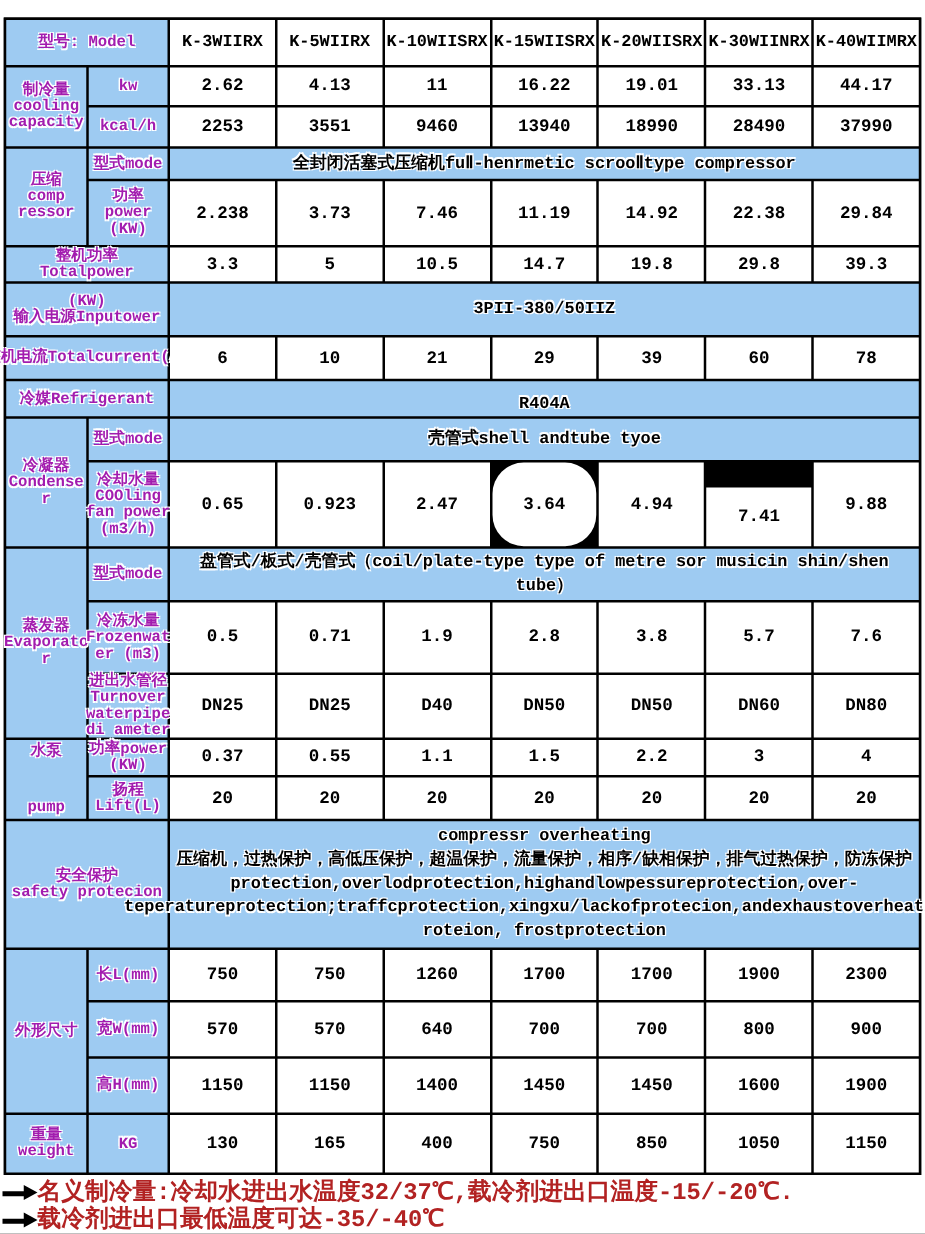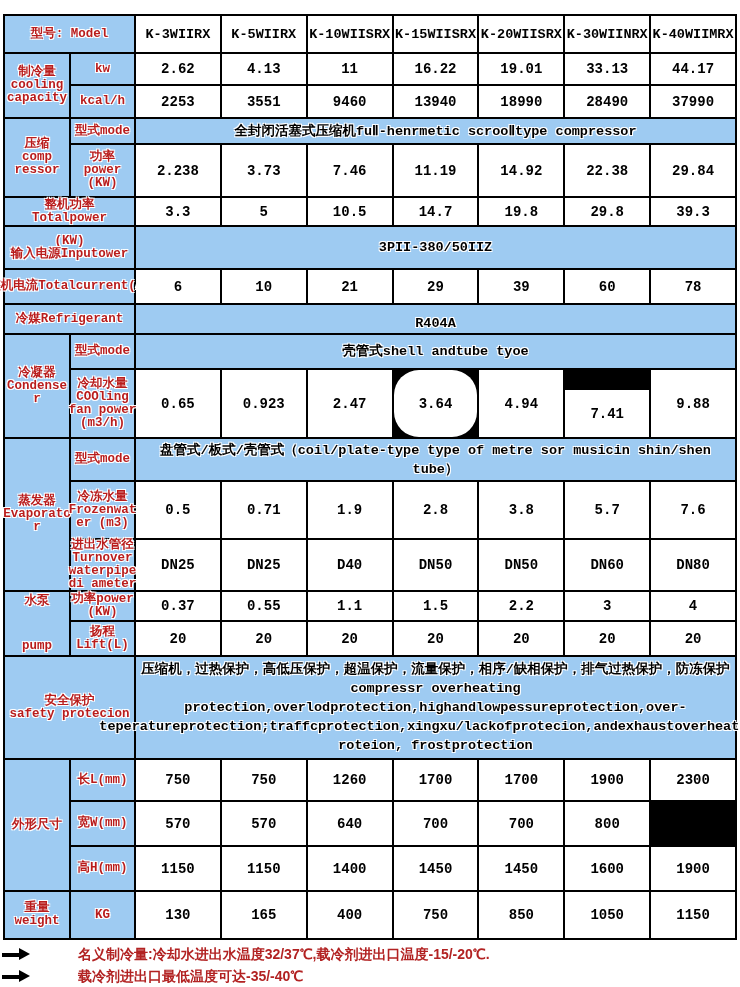--- a/index.html
+++ b/index.html
@@ -17,42 +17,41 @@
     display:grid;
     grid-template-columns:64px 63px repeat(7,1fr);
     grid-template-rows:36px 30px 31px 24px 51px 27px 41px 33px 28px 33px 67px 41px 56px 50px 28px 33px 101px 40px 43px 43px 46px;
     gap:2px;background:var(--line);border:2px solid var(--line);
   }
   .cell{
     display:flex;flex-direction:column;align-items:center;justify-content:center;
     overflow:visible;min-width:0;min-height:0;
   }
   .lbl{
-    background:var(--blue);font-weight:bold;font-size:12.5px;text-align:center;color:#b91c1c;
+    background:var(--blue);font-weight:bold;font-size:12.5px;text-align:center;color:#a21caf;
     text-shadow:-1px -1px 0 #fff,1px -1px 0 #fff,-1px 1px 0 #fff,1px 1px 0 #fff;
   }
   .lbl .line{line-height:13px;white-space:nowrap;}
   .nowrap{white-space:nowrap;}
   .val{background:#fff;font-size:14px;font-weight:bold;color:#000;white-space:nowrap;}
   .model{font-size:13.5px;}
   .merged{
     background:var(--blue);font-weight:bold;font-size:13.5px;color:#000;text-align:center;
     text-shadow:-1px -1px 0 #fff,1px -1px 0 #fff,-1px 1px 0 #fff,1px 1px 0 #fff;
   }
   .merged .mline{line-height:19px;}
   .notes{position:absolute;left:2px;top:944px;}
   .note{display:flex;align-items:center;margin-bottom:1px;height:21px;}
   .arrow{position:relative;width:28px;height:13px;flex:0 0 28px;}
   .arrow::before{content:"";position:absolute;left:0;top:5px;width:18px;height:4px;background:#000;}
   .arrow::after{content:"";position:absolute;left:17px;top:0;width:0;height:0;
     border-left:11px solid #000;border-top:6.5px solid transparent;border-bottom:6.5px solid transparent;}
   .note-text{
-    color:var(--red);font-weight:bold;font-size:14px;line-height:21px;white-space:nowrap;
-    font-family:Liberation Sans, sans-serif;
-    margin-left:48px;
+    color:var(--red);font-weight:bold;font-size:19px;line-height:21px;white-space:nowrap;
+    font-family:Liberation Mono, monospace;
   }
 </style>
 </head>
 <body>
 
 <div class="grid">
     <div class="cell lbl" style="grid-area: 1 / 1 / auto / 3;">
       <div class="line">型号: Model</div>
     </div>
     <div class="cell val model" style="grid-area: 1 / 3;">K-3WIIRX</div>
@@ -228,22 +227,22 @@
     <div class="cell val" style="grid-area: 16 / 5;">20</div>
     <div class="cell val" style="grid-area: 16 / 6;">20</div>
     <div class="cell val" style="grid-area: 16 / 7;">20</div>
     <div class="cell val" style="grid-area: 16 / 8;">20</div>
     <div class="cell val" style="grid-area: 16 / 9;">20</div>
     <div class="cell lbl" style="grid-area: 17 / 1 / auto / 3;">
       <div class="line">安全保护</div>
       <div class="line">safety protecion</div>
     </div>
     <div class="cell merged" style="grid-area: 17 / 3 / auto / -1;">
+      <div class="mline">compressr overheating</div>
       <div class="mline">压缩机，过热保护，高低压保护，超温保护，流量保护，相序/缺相保护，排气过热保护，防冻保护</div>
-      <div class="mline">compressr overheating</div>
       <div class="mline">protection,overlodprotection,highandlowpessureprotection,over-</div>
       <div class="mline">teperatureprotection;traffcprotection,xingxu/lackofprotecion,andexhaustoverheatingp</div>
       <div class="mline">roteion,    frostprotection</div>
     </div>
     <div class="cell lbl" style="grid-area: 18 / 1 / span 3;">
       <div class="line">外形尺寸</div>
     </div>
     <div class="cell lbl" style="grid-area: 18 / 2;">
       <div class="line">长L(mm)</div>
     </div>
@@ -256,20 +255,21 @@
     <div class="cell val" style="grid-area: 18 / 9;">2300</div>
     <div class="cell lbl" style="grid-area: 19 / 2;">
       <div class="line">宽W(mm)</div>
     </div>
     <div class="cell val" style="grid-area: 19 / 3;">570</div>
     <div class="cell val" style="grid-area: 19 / 4;">570</div>
     <div class="cell val" style="grid-area: 19 / 5;">640</div>
     <div class="cell val" style="grid-area: 19 / 6;">700</div>
     <div class="cell val" style="grid-area: 19 / 7;">700</div>
     <div class="cell val" style="grid-area: 19 / 8;">800</div>
+    <div class="cell val" style="grid-area: 19 / 9;">900</div>
     <div class="cell lbl" style="grid-area: 20 / 2;">
       <div class="line">高H(mm)</div>
     </div>
     <div class="cell val" style="grid-area: 20 / 3;">1150</div>
     <div class="cell val" style="grid-area: 20 / 4;">1150</div>
     <div class="cell val" style="grid-area: 20 / 5;">1400</div>
     <div class="cell val" style="grid-area: 20 / 6;">1450</div>
     <div class="cell val" style="grid-area: 20 / 7;">1450</div>
     <div class="cell val" style="grid-area: 20 / 8;">1600</div>
     <div class="cell val" style="grid-area: 20 / 9;">1900</div>

